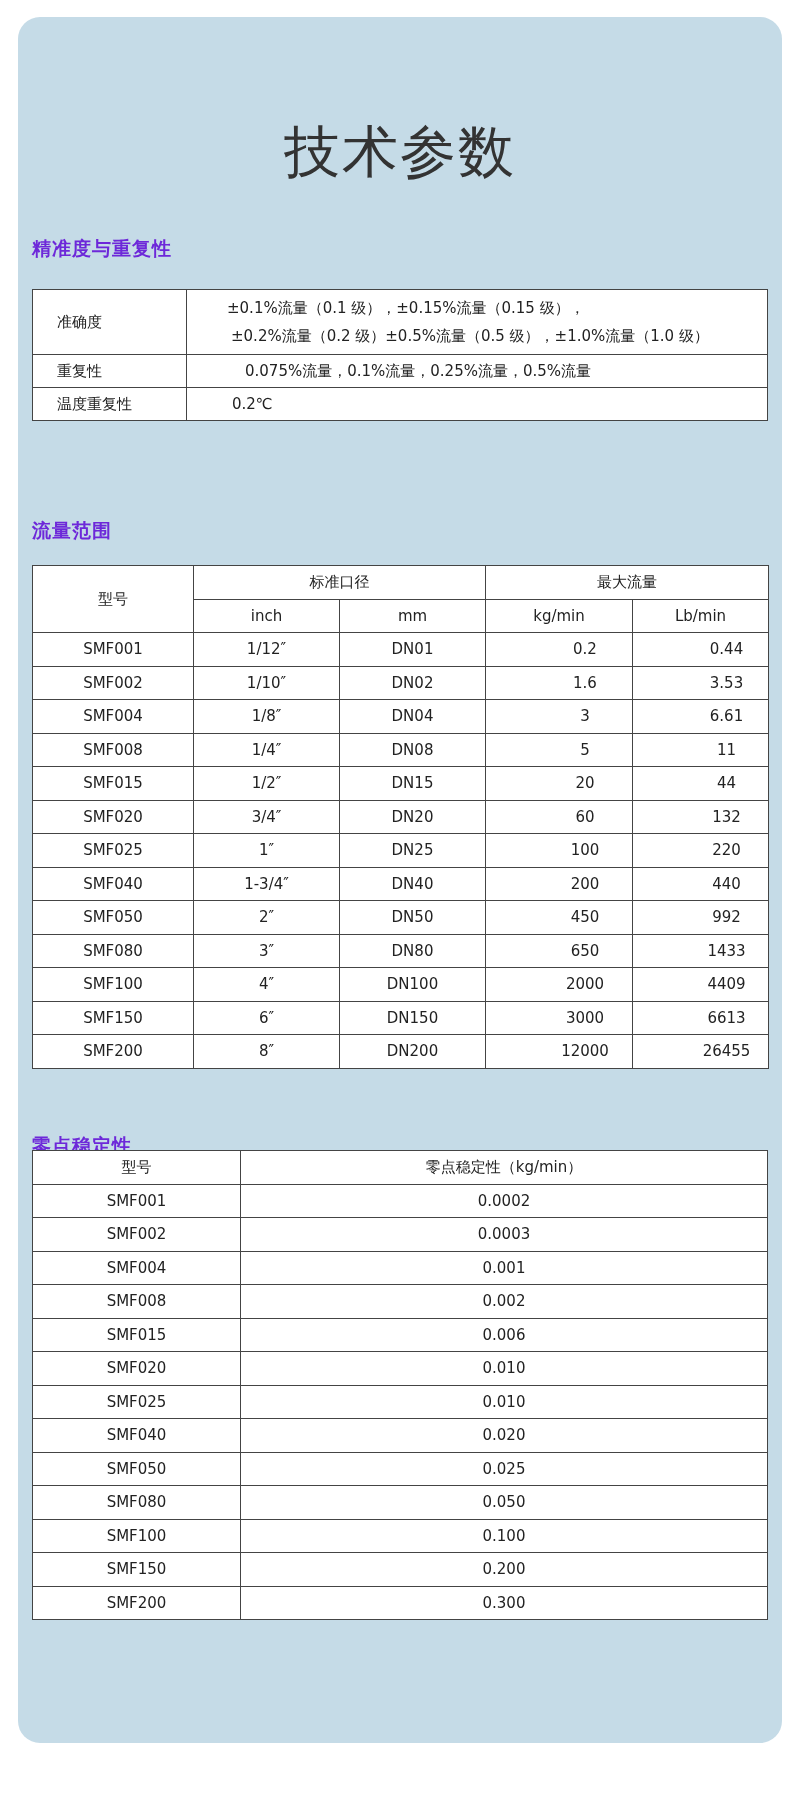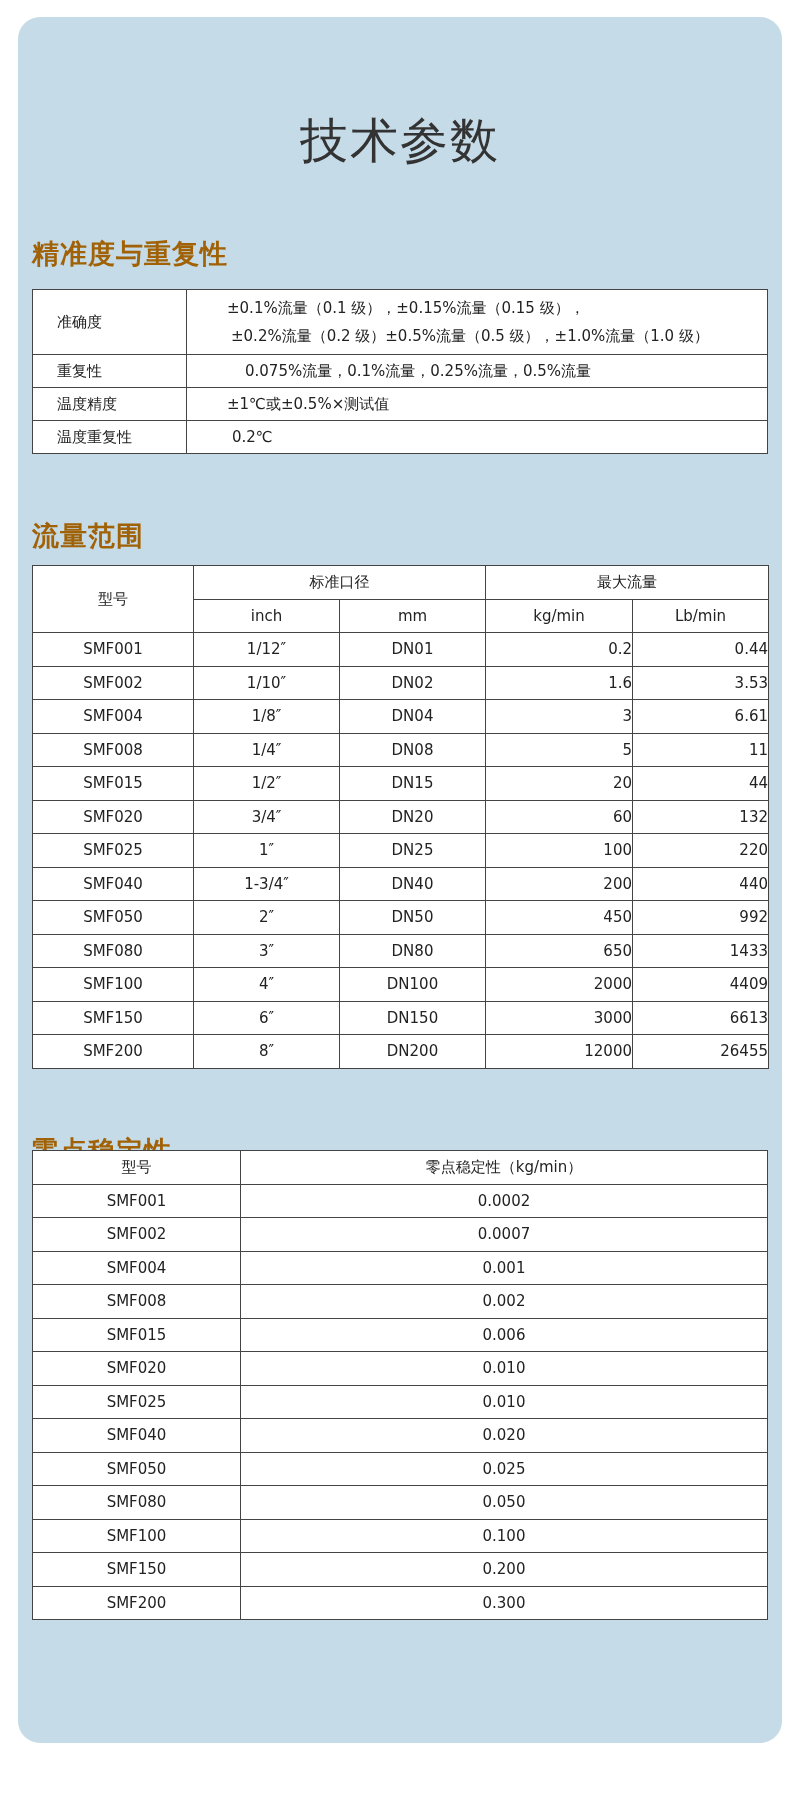--- a/index.html
+++ b/index.html
@@ -1,37 +1,37 @@
 <!DOCTYPE html>
 <html><head>
 <meta charset="utf-8">
 <style>
   html, body { margin: 0; padding: 0; background: #ffffff; }
   body { width: 800px; height: 1800px; position: relative; overflow: hidden;
          font-family: "DejaVu Sans", "Liberation Sans", sans-serif; color: #222; }
   .panel { position: absolute; left: 18px; top: 17px; width: 764px; height: 1726px;
            background: #c5dbe7; border-radius: 22px; }
   .page-title { position: absolute; left: 0; right: 0; top: 60px; text-align: center;
-                font-size: 48px; color: #333; letter-spacing: 2px; font-weight: normal; }
-  .section-heading { position: absolute; left: 32px; font-size: 27px; font-weight: bold;
-                     color: #a16207; letter-spacing: 1px; }
+                font-size: 56px; color: #333; letter-spacing: 2px; font-weight: normal; }
+  .section-heading { position: absolute; left: 32px; font-size: 19px; font-weight: bold;
+                     color: #6d28d9; letter-spacing: 1px; }
   table { position: absolute; left: 32px; border-collapse: collapse; background: #fff;
           font-size: 15px; color: #222; table-layout: fixed; }
   td, th { border: 1px solid #444; font-weight: normal; padding: 0; }
   
   #acc { top: 289px; width: 736px; }
   #acc td { height: 32px; padding-left: 24px; text-align: left; }
   #acc td.val { padding-left: 40px; }
   #acc tr.tall td { height: 64px; }
   #acc .line { display: block; line-height: 28px; }
   #acc .line2 { padding-left: 4px; }
   
   #flow { top: 565px; width: 736px; }
   #flow td, #flow th { height: 32.5px; text-align: center; }
-  #flow td.left-num { text-align: right; padding-left: 52px; margin-top: 48px; }
+  #flow td.left-num { text-align: center; padding-left: 52px; margin-top: 48px; }
   
   #zero { top: 1150px; width: 736px; }
   #zero td, #zero th { height: 32.5px; text-align: center; }
   sup { font-size: 9px; vertical-align: 6px; }
 </style>
 </head>
 <body>
 
 <div class="panel">
   <h1 class="page-title">技术参数</h1>
@@ -50,24 +50,20 @@
     <td class="val">
       <span class="line">±0.1%流量（0.1 级），±0.15%流量（0.15 级），</span>
       <span class="line line2">±0.2%流量（0.2 级）±0.5%流量（0.5 级），±1.0%流量（1.0 级）</span>
     </td>
   </tr>
   <tr>
     <td>重复性</td>
     <td class="val" style="padding-left:58px">0.075%流量，0.1%流量，0.25%流量，0.5%流量</td>
   </tr>
   <tr>
-    <td>温度精度</td>
-    <td class="val">±1℃或±0.5%×测试值</td>
-  </tr>
-  <tr>
     <td>温度重复性</td>
     <td class="val" style="padding-left:45px">0.2℃</td>
   </tr>
 </tbody>
   </table>
 
 <div class="section-heading" style="top:518px;">流量范围</div>
 
 <table id="flow">
   <colgroup>
@@ -198,21 +194,21 @@
     <th>零点稳定性（kg/min）</th>
   </tr>
   </tbody>
     <tbody id="zero-body">
       <tr>
         <td>SMF001</td>
         <td>0.0002</td>
       </tr>
       <tr>
         <td>SMF002</td>
-        <td>0.0007</td>
+        <td>0.0003</td>
       </tr>
       <tr>
         <td>SMF004</td>
         <td>0.001</td>
       </tr>
       <tr>
         <td>SMF008</td>
         <td>0.002</td>
       </tr>
       <tr>

